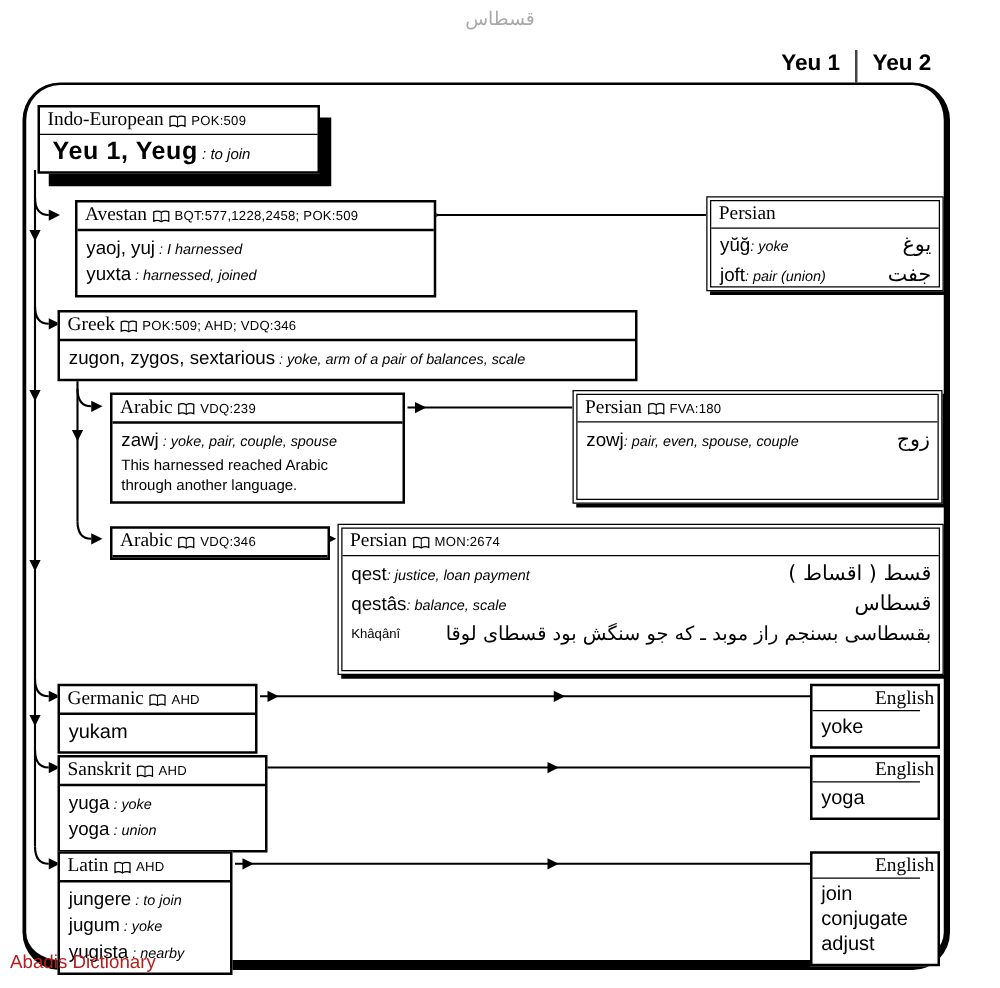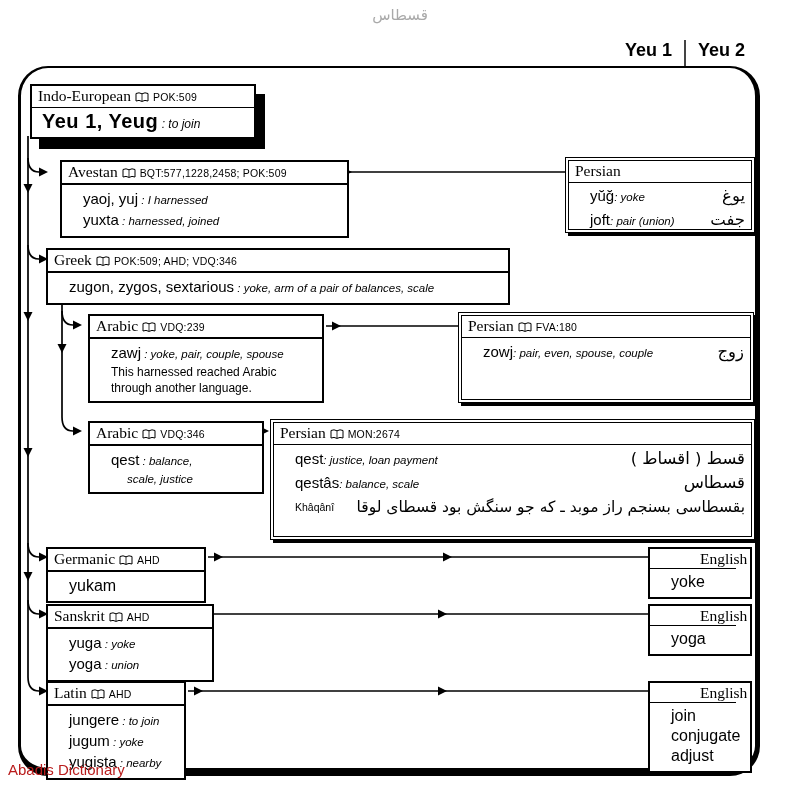--- a/index.html
+++ b/index.html
@@ -32,21 +32,21 @@
   .box-head { display:flex; align-items:center; gap:4px; padding:1px 6px 2px 6px;
               border-bottom:2px solid #000; white-space:nowrap; }
   .pbox .box-head { border-bottom-width:1.5px; }
   .eng-box .box-head { border-bottom:none; padding-bottom:0;margin-left:44px; }
   .eng-head-rule { height:0; border-bottom:1.5px solid #000; margin:0 14px 2px 0; }
 
   .lang { font-family:"Liberation Serif", serif; font-size:15.5px; }
   .ref  { font-size:10.5px; letter-spacing:.2px; padding-top:2px; }
   .book { display:inline-flex; padding-top:2px; }
 
-  .box-body { padding:4px 6px 5px 21px; }
+  .box-body { padding:4px 6px 5px 7px; }
   .entry { line-height:20px; white-space:nowrap; }
   .w { font-size:15px; }
   .w-lg { font-size:16px; }
   .g { font-style:italic; font-size:11.5px; }
   .g::before { content:" : "; }
   .g2 { display:block; font-style:italic; font-size:11.5px; padding-left:16px; line-height:16px; }
   .note { font-size:12px; line-height:16px; white-space:nowrap; }
 
   .row { display:flex; align-items:baseline; }
   .fa { font-family:"DejaVu Sans", sans-serif; }
@@ -229,24 +229,20 @@
     <div class="box-head">
       <span class="lang">Arabic</span>
       <span class="book">
           <svg width="14" height="11" viewBox="0 0 14 11">
             <path d="M1 1.5 Q4 0 7 1.8 Q10 0 13 1.5 V9 Q10 7.6 7 9.4 Q4 7.6 1 9 Z" fill="#fff" stroke="#000" stroke-width="1"></path>
             <line x1="7" y1="1.8" x2="7" y2="9.4" stroke="#000" stroke-width="0.8"></line>
           </svg>
         </span>
       <span class="ref">VDQ:346</span>
     </div>
-    <div class="box-body">
-      <div class="entry"><span class="w">qest</span><span class="g">balance,</span></div>
-      <span class="g2">scale, justice</span>
-    </div>
   </div>
 
   <div class="box pbox" style="left:270px; top:419px; width:485px; height:121px;">
     <div class="pbox-inner">
       <div class="box-head">
         <span class="lang">Persian</span>
         <span class="book">
             <svg width="14" height="11" viewBox="0 0 14 11">
               <path d="M1 1.5 Q4 0 7 1.8 Q10 0 13 1.5 V9 Q10 7.6 7 9.4 Q4 7.6 1 9 Z" fill="#fff" stroke="#000" stroke-width="1"></path>
               <line x1="7" y1="1.8" x2="7" y2="9.4" stroke="#000" stroke-width="0.8"></line>

